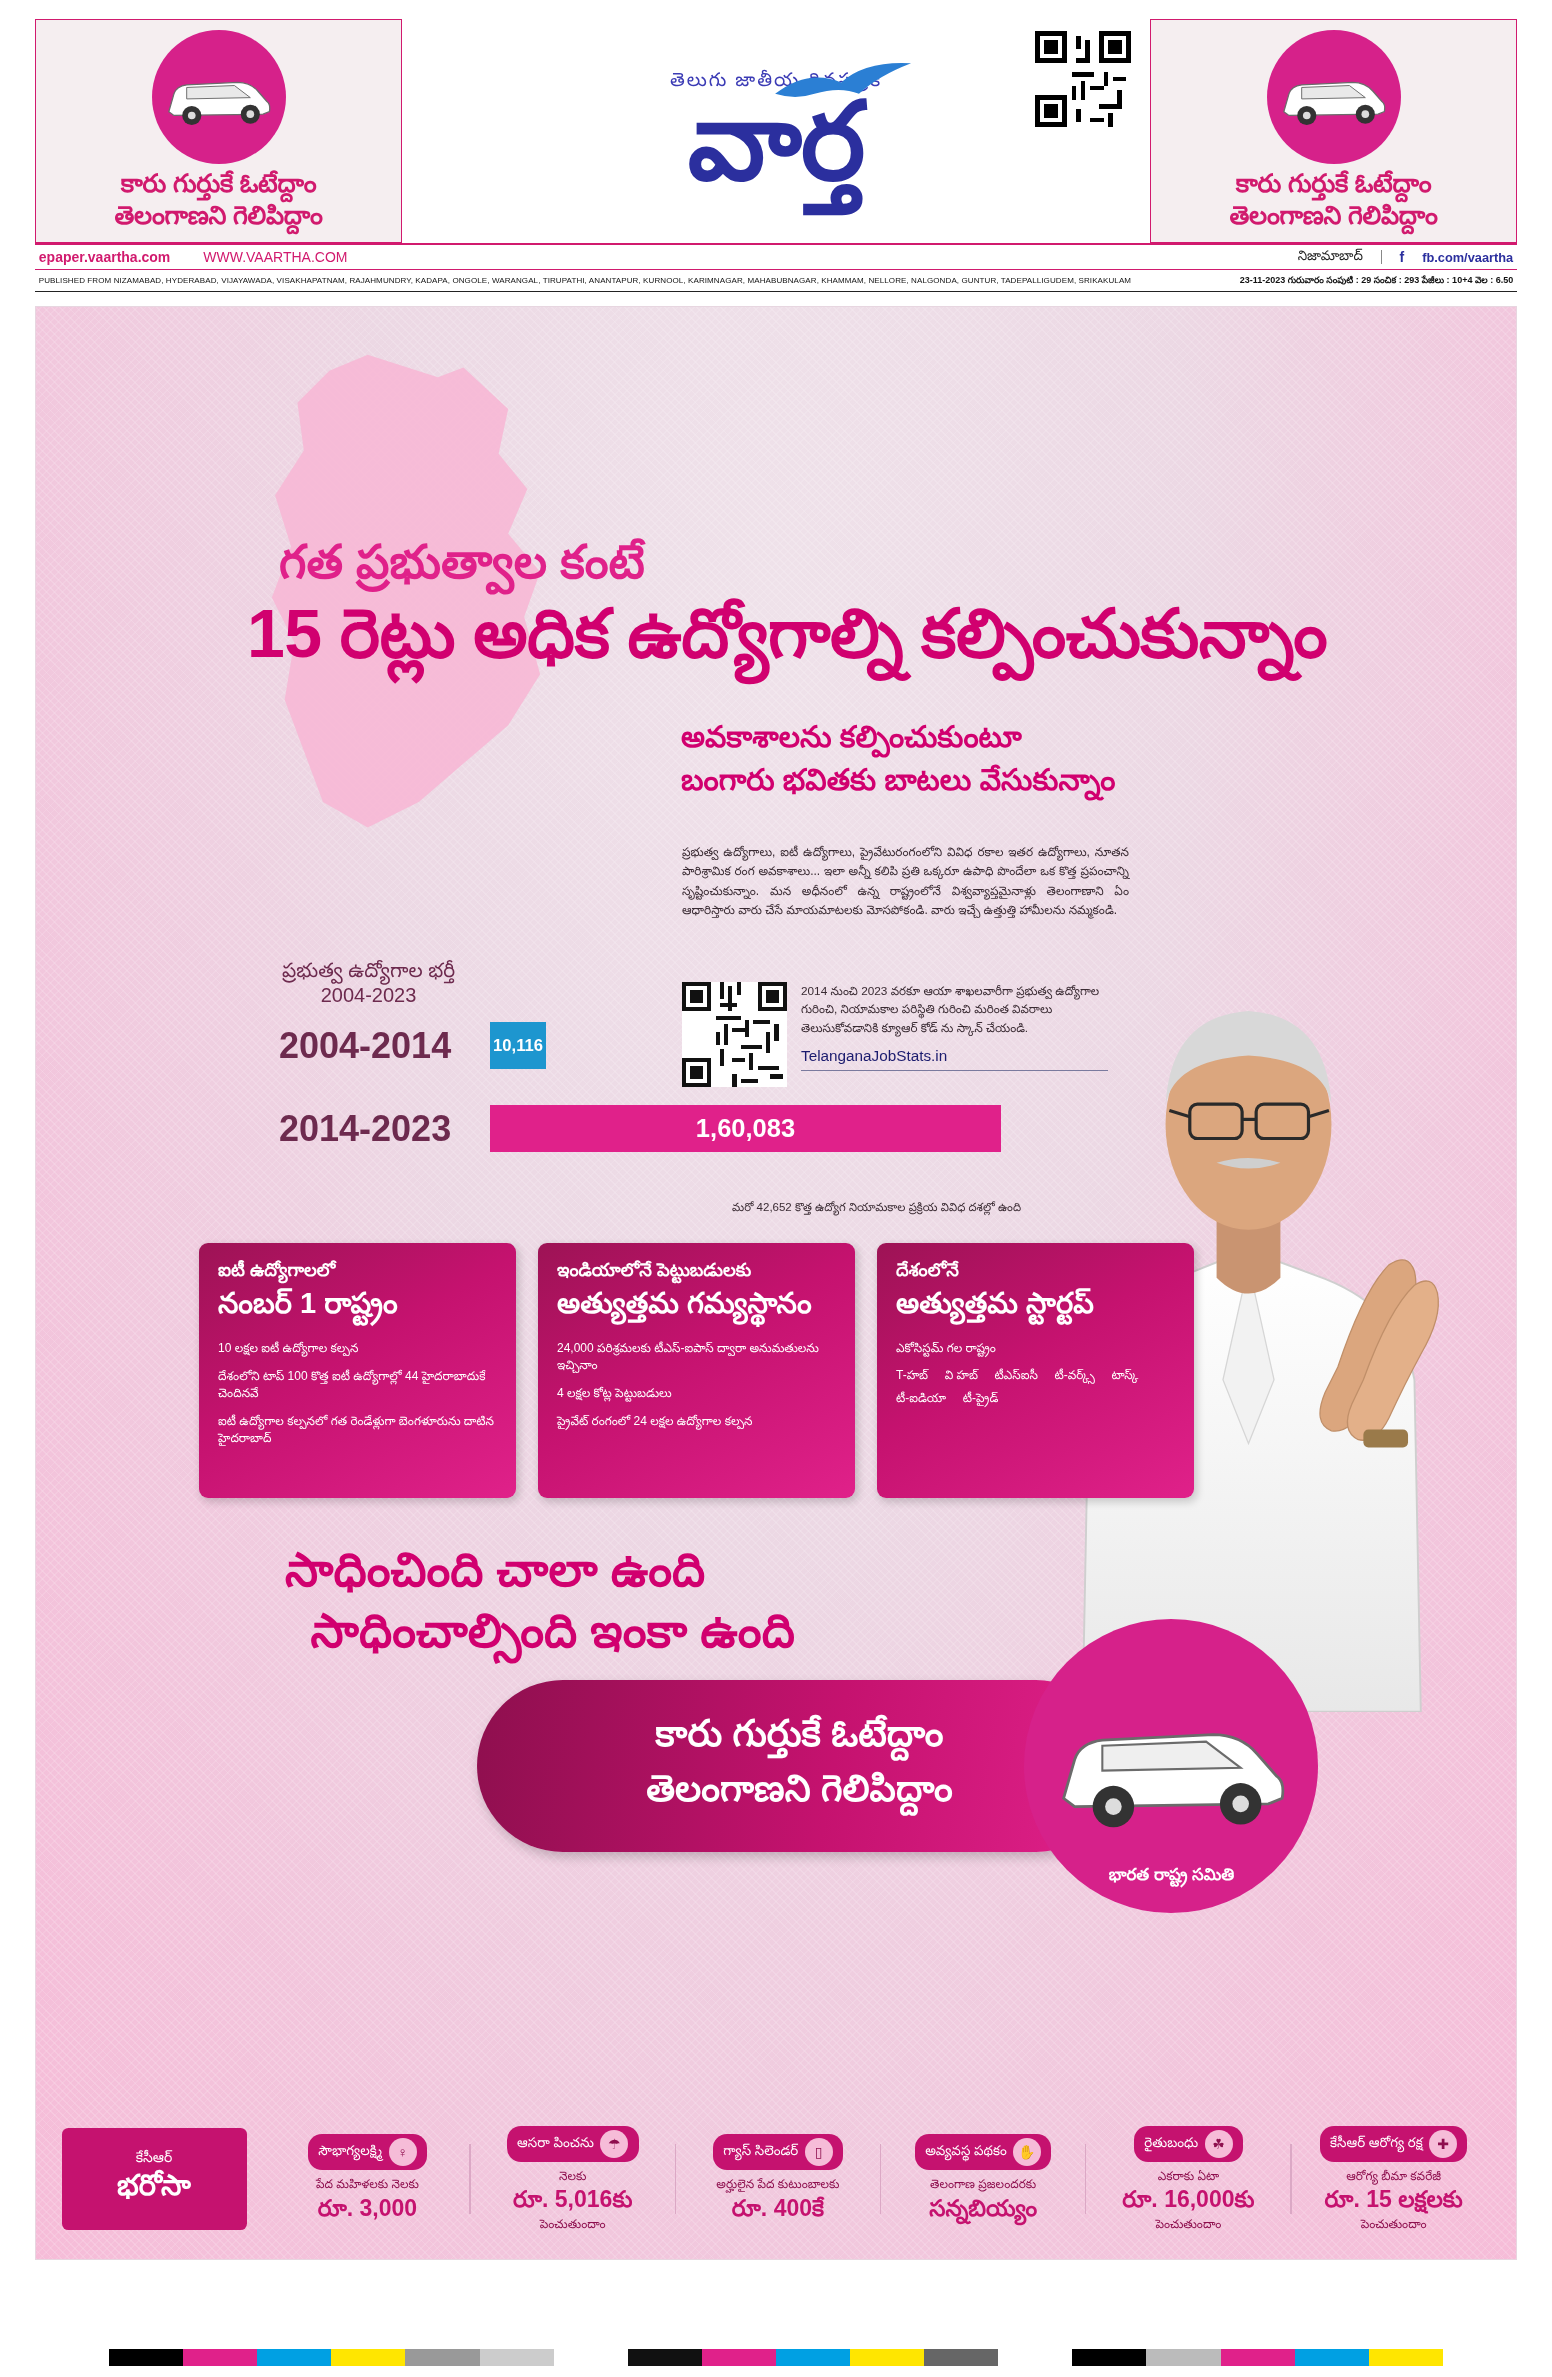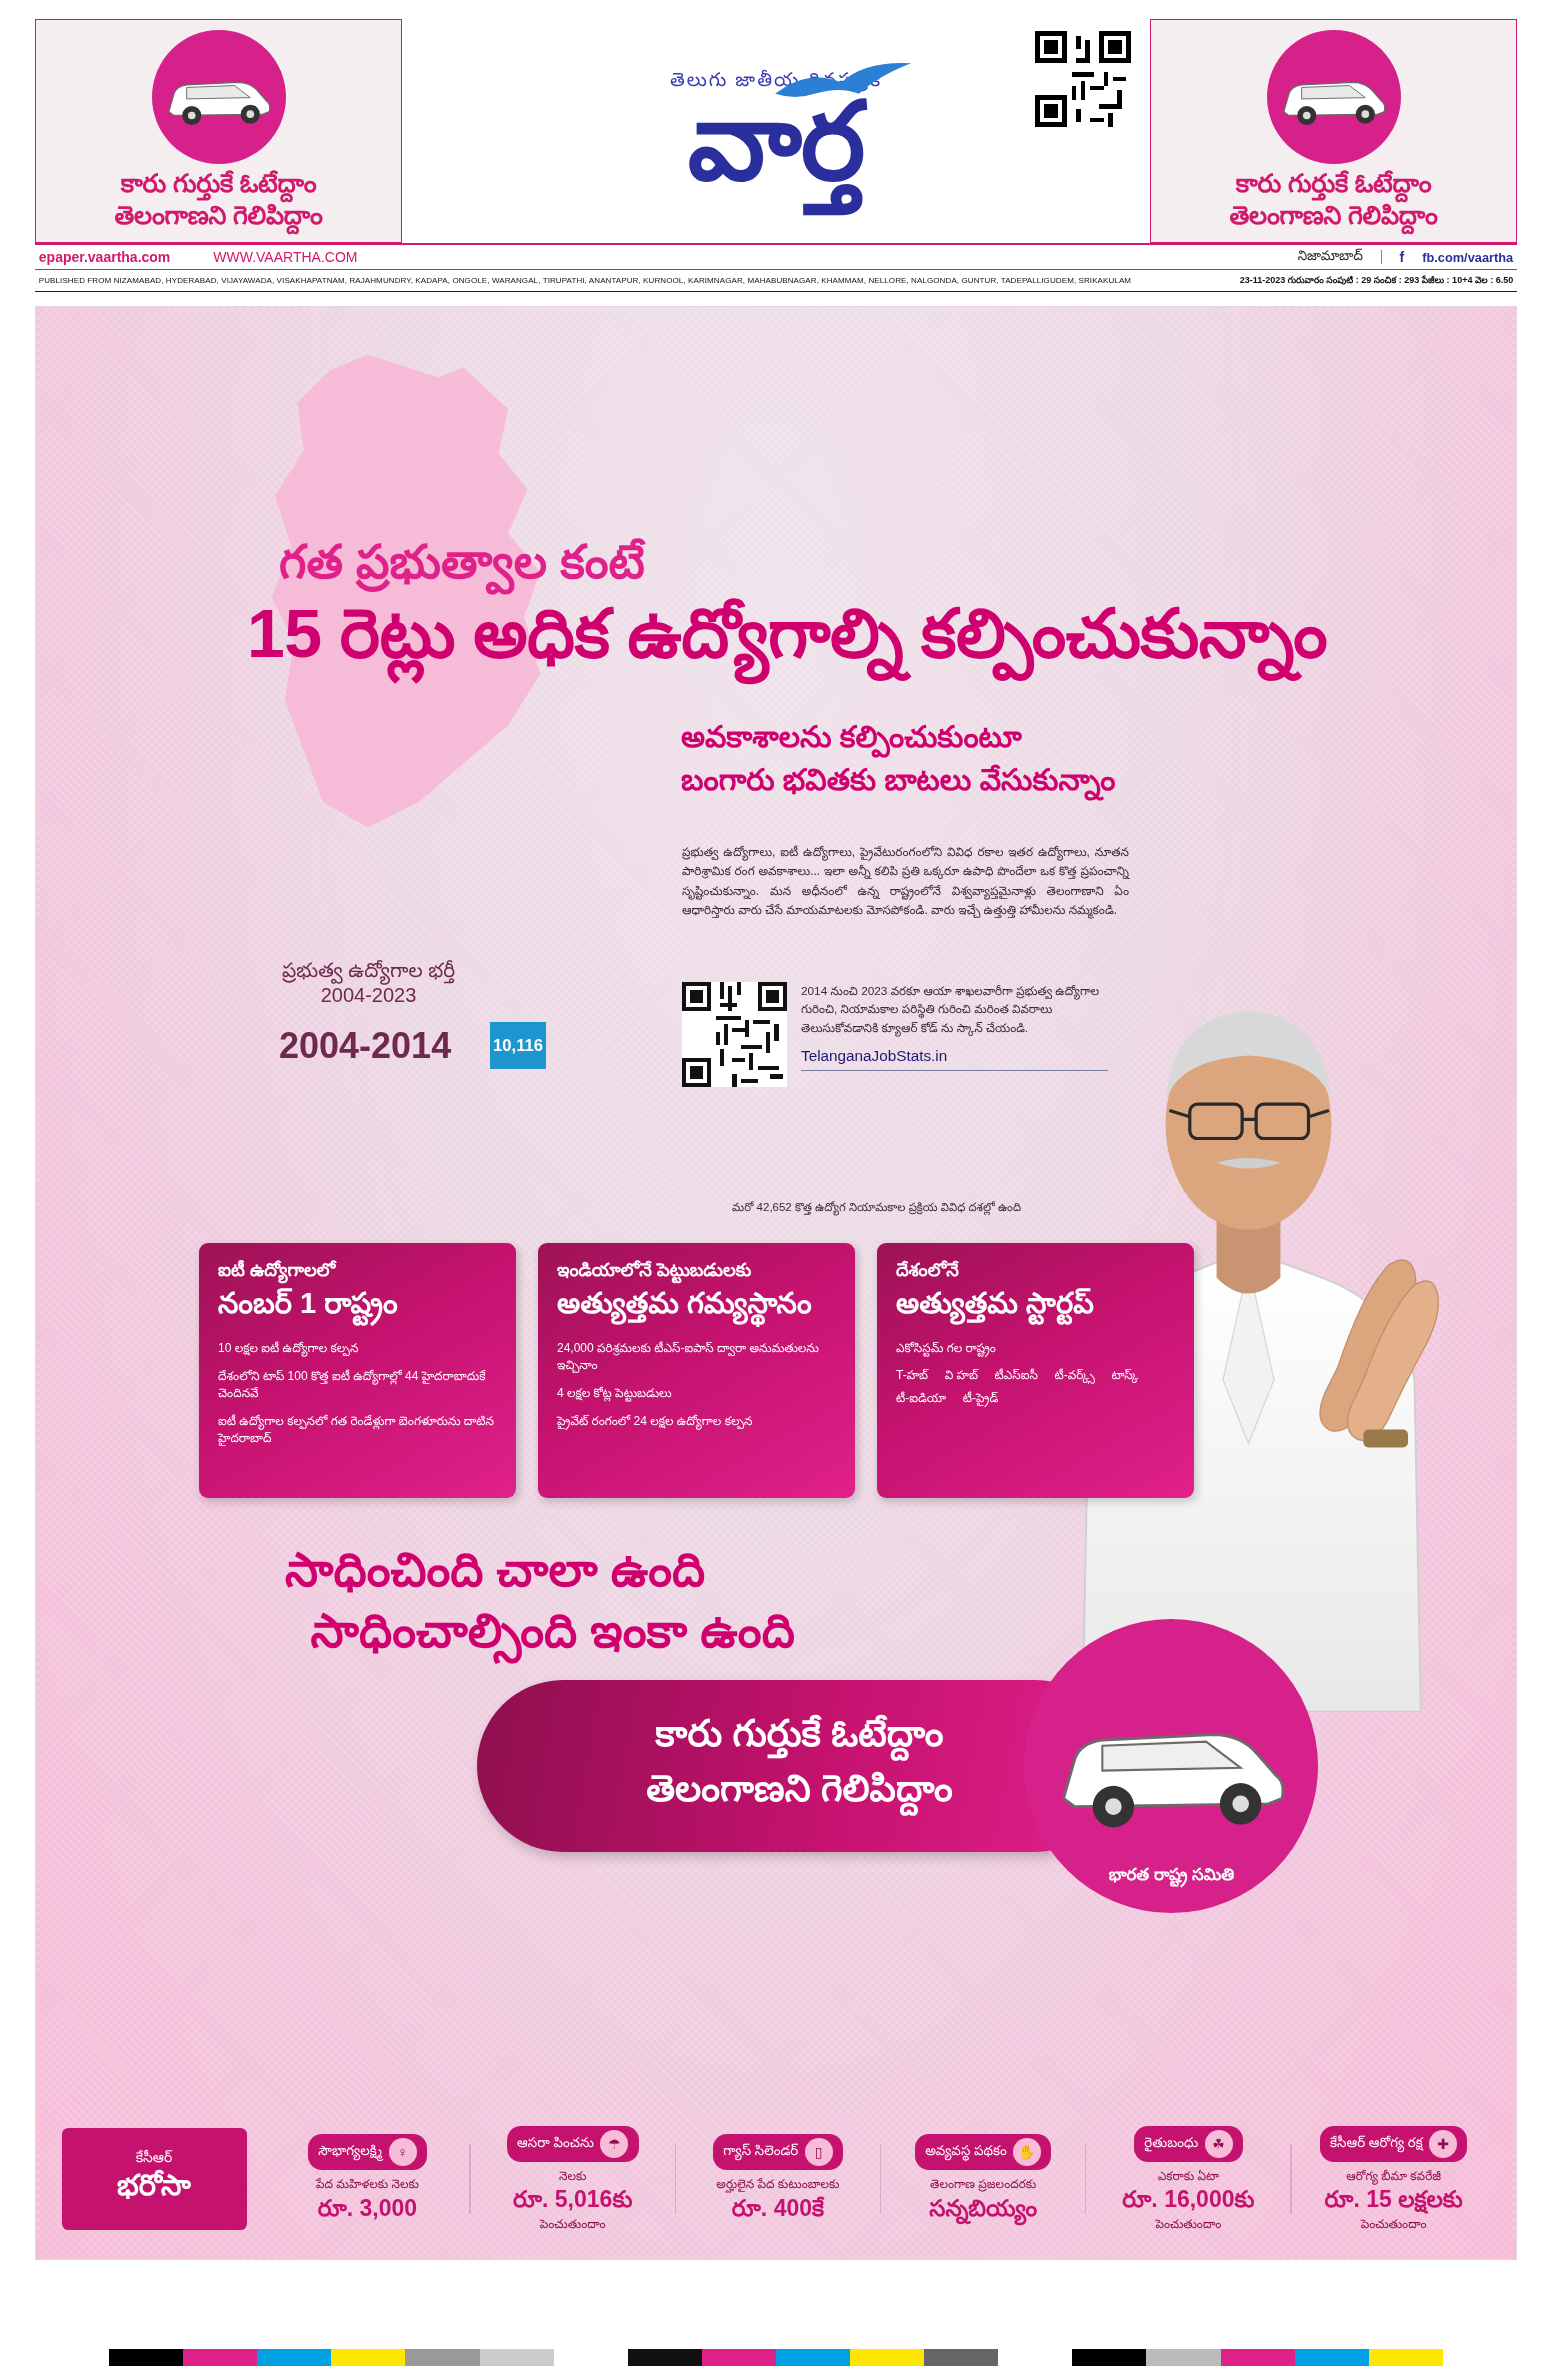--- a/index.html
+++ b/index.html
@@ -89,21 +89,21 @@
   
   .links-bar {
     display: flex;
     align-items: center;
     justify-content: space-between;
     height: 27px;
     border-top: 2.6px solid #d11a6e;
     border-bottom: 0.6px solid #d11a6e;
     padding: 0 3.8px;
   }
-  .links-left { display: flex; gap: 43px; align-items: center; }
+  .links-left { display: flex; gap: 33px; align-items: center; }
   .link-epaper { color: #d11a6e; font-weight: bold; font-size: 14px; }
   .link-www { color: #d11a6e; font-weight: normal; font-size: 14px; }
   .links-right { display: flex; gap: 18px; align-items: center; font-size: 12.8px; }
   .edition-name { color: #222; font-size: 13.4px; }
   .fb-link { color: #2b2f9e; font-weight: bold; font-size: 12.8px; }
 
   .pub-bar {
     display: flex; align-items: center; justify-content: space-between;
     height: 22px; padding: 0 3.8px;
     border-bottom: 1.9px solid #222;
@@ -561,20 +561,24 @@
     <div class="chart-label">
       <div>ప్రభుత్వ ఉద్యోగాల భర్తీ</div>
       <div class="yrs">2004-2023</div>
     </div>
 
     <div class="bar-row" style="left:243px; top:715px;">
       <div class="ylabel">2004-2014</div>
       <div class="bar small">10,116</div>
     </div>
 
+    <div class="bar-row" style="left:243px; top:798px;">
+      <div class="ylabel">2014-2023</div>
+      <div class="bar big">1,60,083</div>
+    </div>
 
     <div class="bar-foot">మరో 42,652 కొత్త ఉద్యోగ నియామకాల ప్రక్రియ వివిధ దశల్లో ఉంది</div>
 
     <div class="cards">
       <div class="card">
         <div class="card-top">ఐటీ ఉద్యోగాలలో</div>
         <div class="card-main">నంబర్ 1 రాష్ట్రం</div>
         <div class="card-li">10 లక్షల ఐటీ ఉద్యోగాల కల్పన</div>
         <div class="card-li">దేశంలోని టాప్ 100 కొత్త ఐటీ ఉద్యోగాల్లో 44 హైదరాబాదుకే చెందినవే</div>
         <div class="card-li">ఐటీ ఉద్యోగాల కల్పనలో గత రెండేళ్లుగా బెంగళూరును దాటిన హైదరాబాద్</div>

